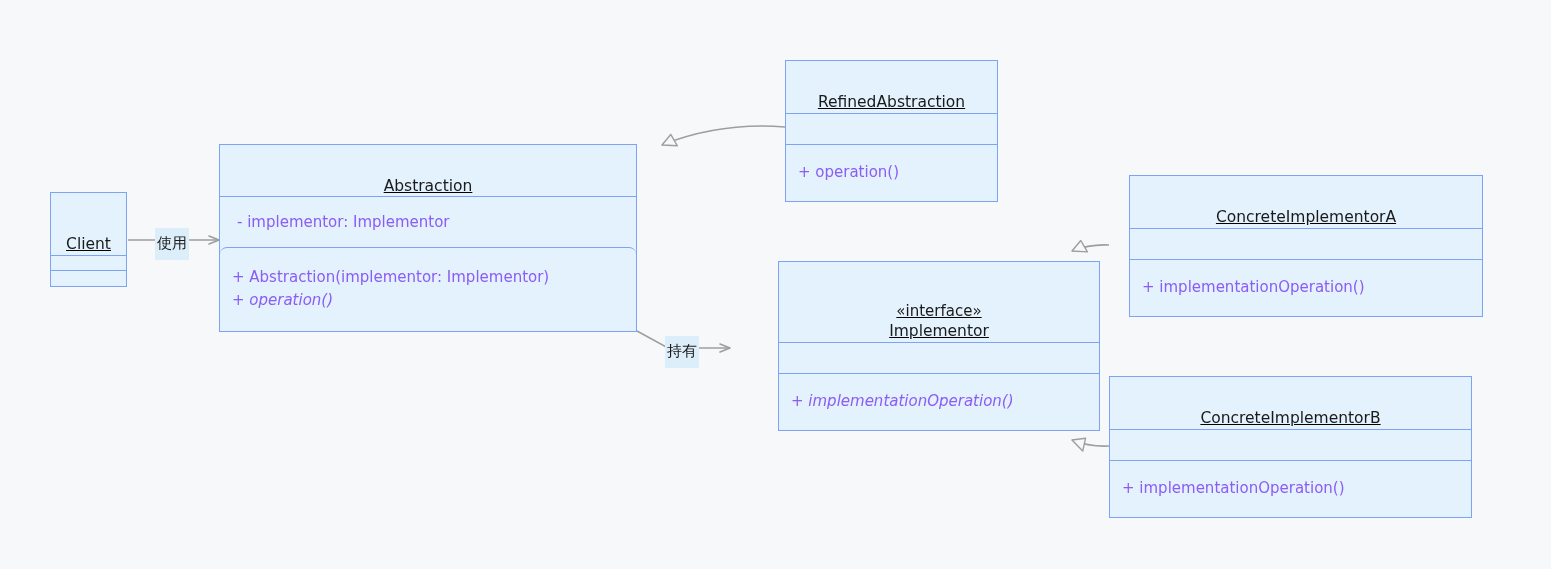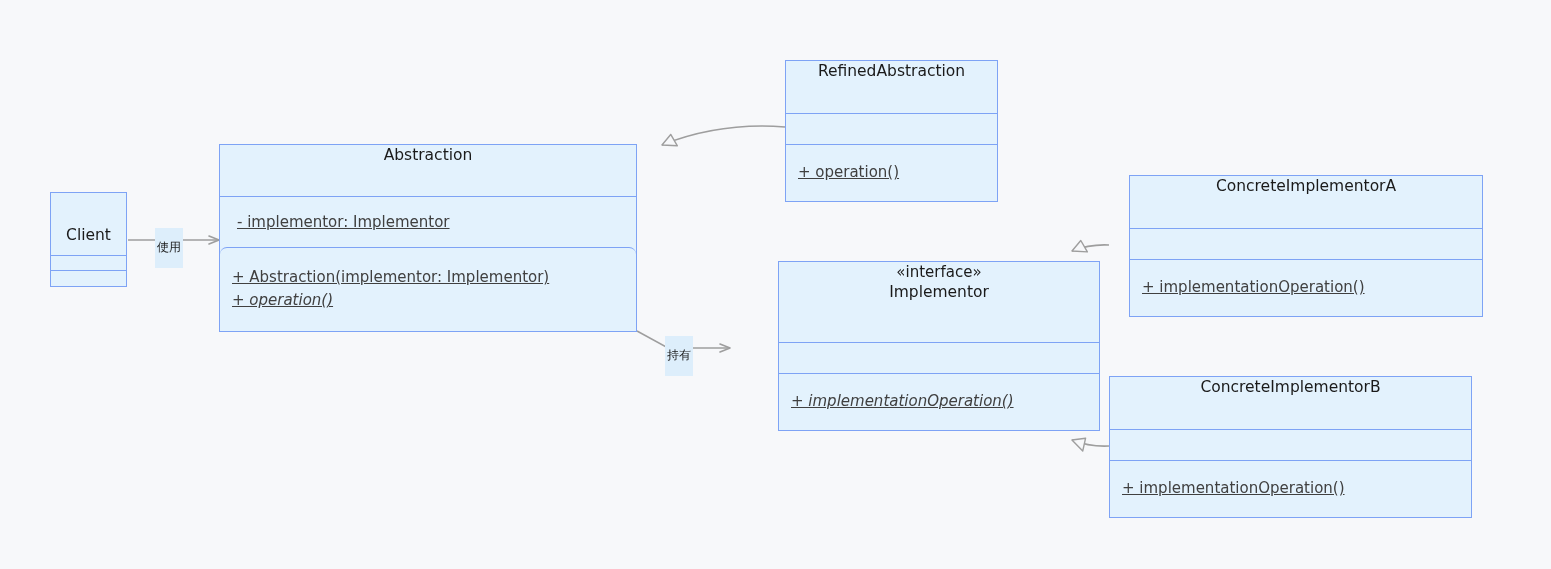--- a/index.html
+++ b/index.html
@@ -42,54 +42,54 @@
     box-sizing: border-box;
     display: flex;
     flex-direction: column;
     justify-content: center;
   }
   .compartment + .compartment {
     border-top: 1.6px solid #7ea3f5;
   }
   .c-name {
     align-items: center;
-    justify-content: flex-start;
+    justify-content: flex-end;
+    text-decoration: underline;
   }
   .c-body {
     padding-left: 12px;
     align-items: flex-start;
   }
   .class-title {
     font-size: 15.5px;
     color: #1a1a1a;
     line-height: 1.35;
     text-align: center;
   }
   .stereotype {
     font-size: 15px;
     color: #1a1a1a;
     text-align: center;
     line-height: 1.35;
   }
   .member {
     font-size: 15px;
-    color: #404040;
+    color: #8b5cf6;
     line-height: 1.55;
     white-space: nowrap;
-    text-decoration: underline;
   }
   .member.abstract-member {
     font-style: italic;
   }
   .edge-label {
     position: absolute;
-    font-size: 12px;
+    font-size: 15px;
     color: #1a1a1a;
     background: #ddeefb;
-    padding: 12px 2px;
+    padding: 6px 2px;
     white-space: nowrap;
     line-height: 1.3;
   }
 </style>
 </head>
 <body>
 
 <div id="diagram-canvas">
 
   <svg id="edge-layer" viewBox="0 0 1551 569" xmlns="http://www.w3.org/2000/svg">

